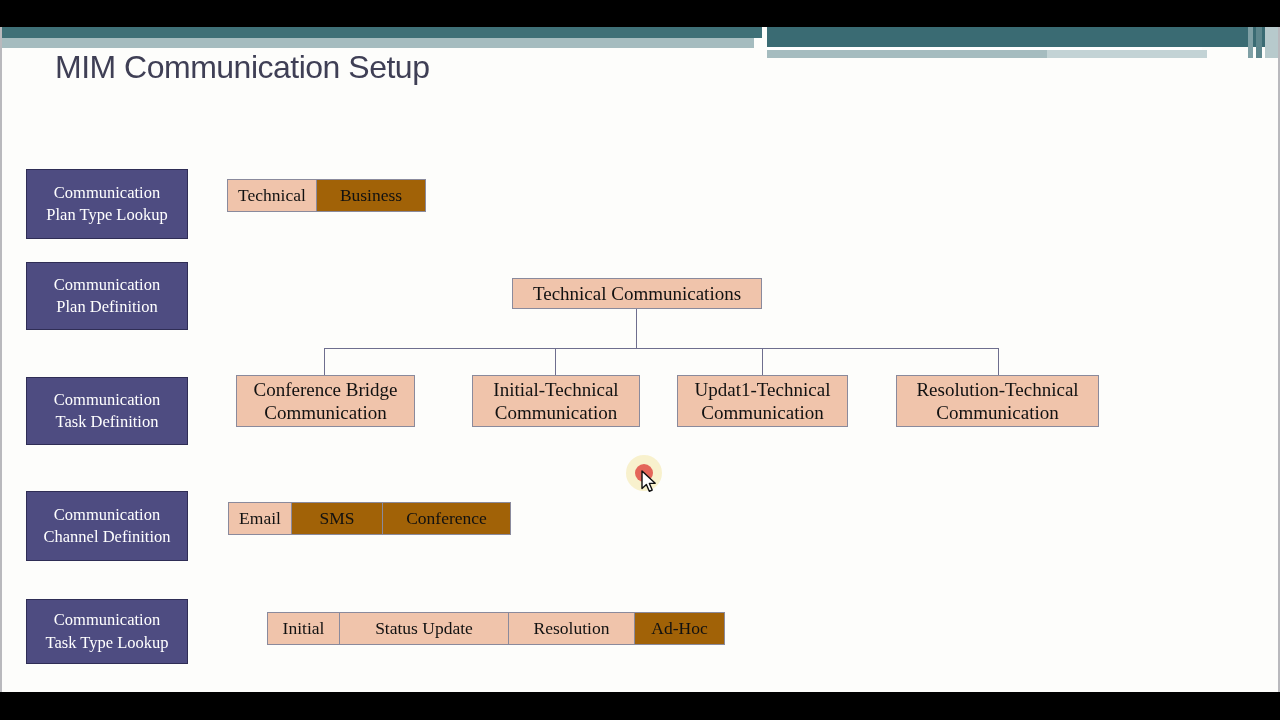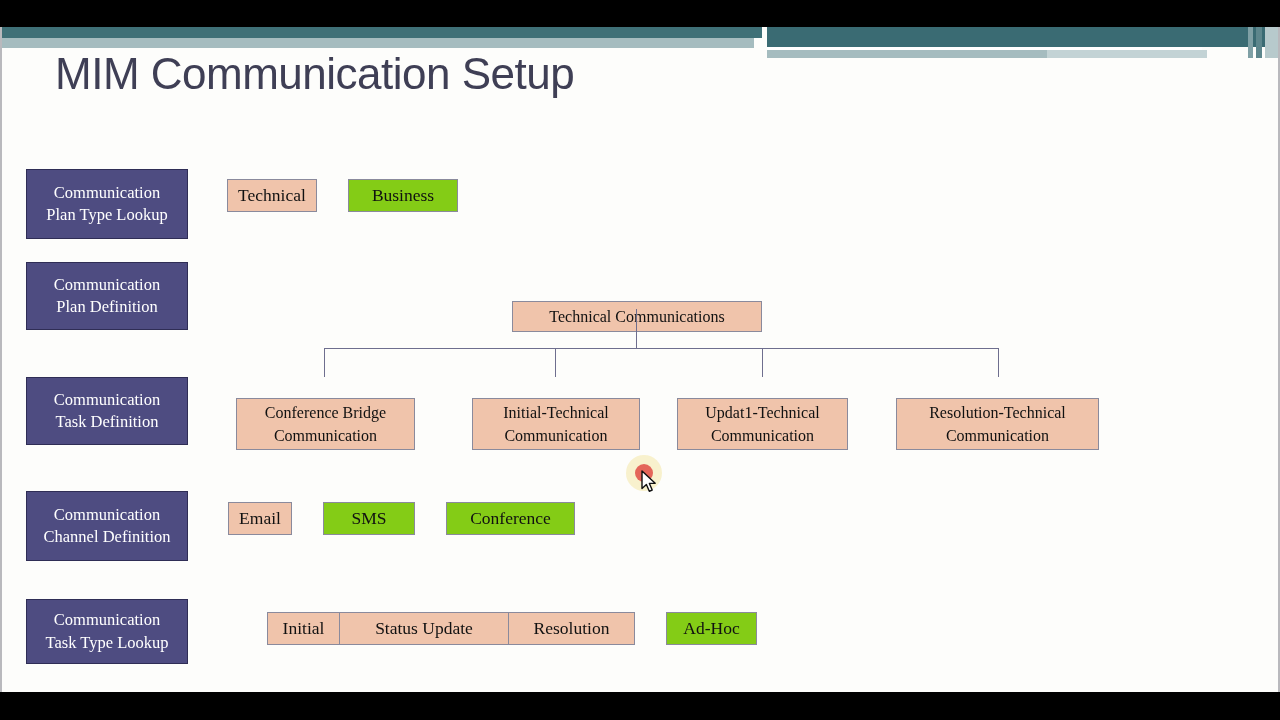--- a/index.html
+++ b/index.html
@@ -85,21 +85,21 @@
     width: 13px; height: 31px;
     background: #b7cacc;
   }
 
   
   #title {
     position: absolute;
     left: 53px;
     top: 22px;
     font-family: "Liberation Sans", sans-serif;
-    font-size: 44px;
+    font-size: 32px;
     font-weight: 400;
     color: #3f3f55;
     letter-spacing: -0.5px;
     white-space: nowrap;
   }
 
   
   .side-box {
     position: absolute;
     left: 24px;
@@ -130,36 +130,35 @@
     color: #111111;
     display: flex;
     align-items: center;
     justify-content: center;
     box-sizing: border-box;
     height: 33px;
     margin-right: -1px;
     white-space: nowrap;
   }
   .chip.fill   { background: #f0c4ab; }
-  .chip.plain  { background: #84cc16; margin-left: 32px; }
+  .chip.plain  { background: #a16207; }
 
   .node {
     position: absolute;
     background: #f0c4ab;
     border: 1px solid #8a8a9c;
     font-family: "Liberation Serif", serif;
-    font-size: 16px;
+    font-size: 19px;
     line-height: 23px;
     color: #111111;
     text-align: center;
     display: flex;
     align-items: center;
     justify-content: center;
     box-sizing: border-box;
-    margin-top: 23px;
   }
 
   
   .line {
     position: absolute;
     background: #6e6e8e;
   }
   .line-v { width: 1px; }
   .line-h { height: 1px; }
 

